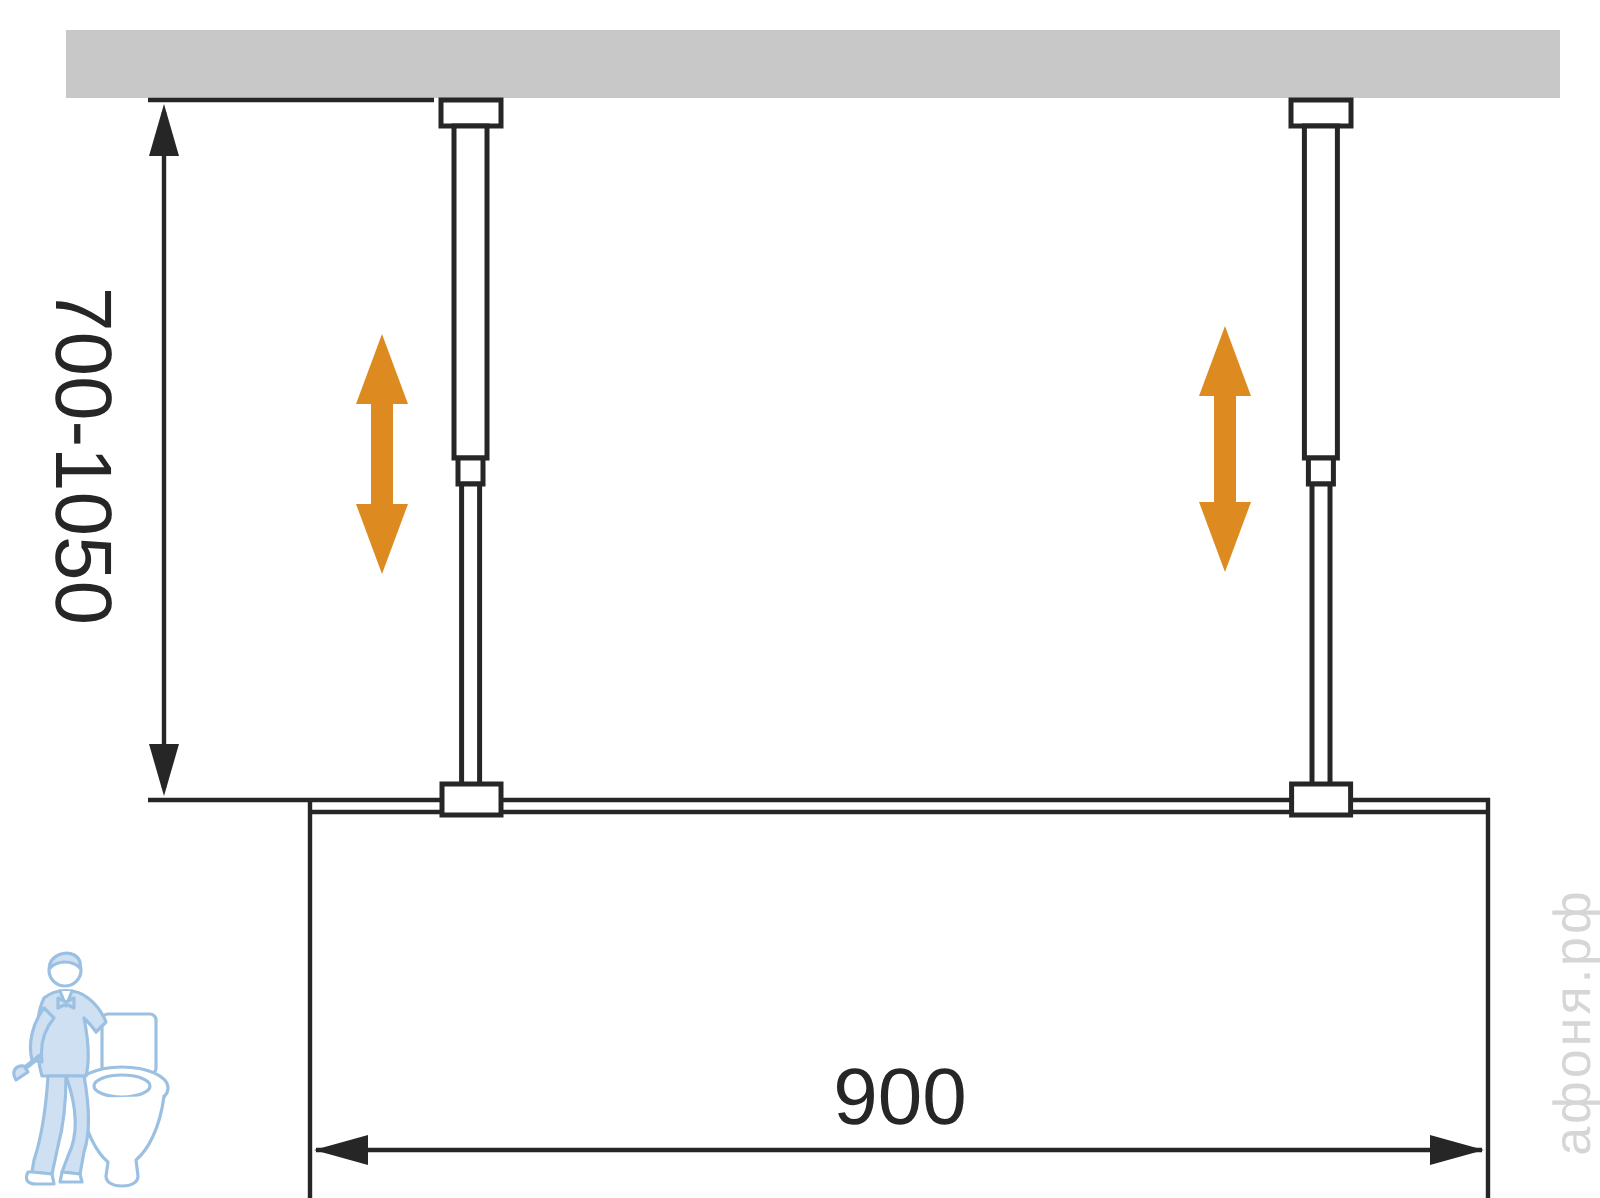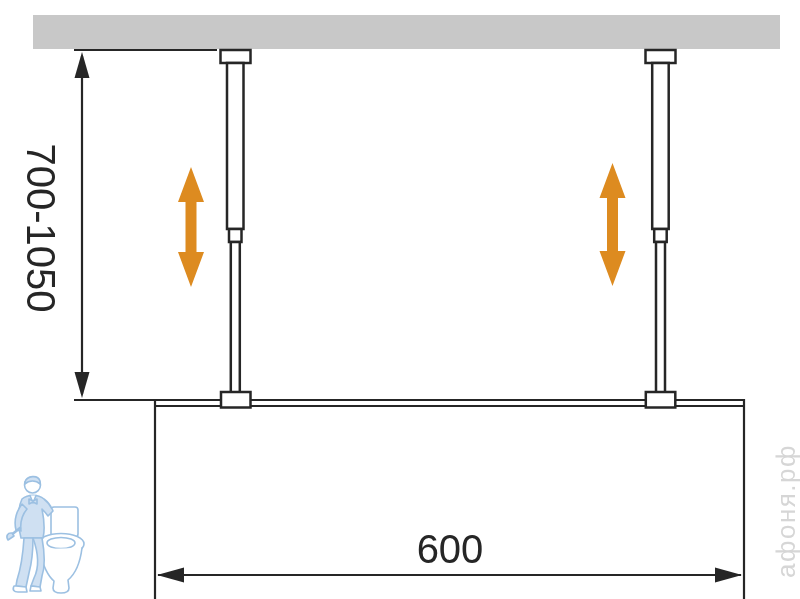--- a/index.html
+++ b/index.html
@@ -83,21 +83,21 @@
       <rect class="part" x="654.2" y="229" width="12.5" height="13"></rect>
       <rect class="part" x="656" y="242" width="9" height="151"></rect>
       <rect class="part" x="645.8" y="392" width="29.5" height="15.5"></rect>
     </g>
 
     <polygon class="orange" points="191,167 204,202 196.5,202 196.5,252 204,252 191,287 178,252 185.5,252 185.5,202 178,202"></polygon>
     <polygon class="orange" points="612.5,163 625.5,198 618,198 618,251 625.5,251 612.5,286 599.5,251 607,251 607,198 599.5,198"></polygon>
   </svg>
 
   <div id="dim-height" class="abs dim-text">700-1050</div>
-  <div id="dim-width" class="abs dim-text">600</div>
+  <div id="dim-width" class="abs dim-text">900</div>
 
   <div id="wm-logo" class="abs">
     <svg width="84" height="122" viewBox="0 0 84 122">
       <g class="wm-line" fill="none">
 
         <rect x="47" y="33" width="27" height="30" rx="3" fill="#ffffff"></rect>
         <ellipse cx="57" cy="70" rx="23" ry="10.5" fill="#ffffff"></ellipse>
         <ellipse cx="57" cy="69" rx="14" ry="5.5" fill="#ffffff"></ellipse>
         <path d="M36 75 C38 92 45 103 50 107 L49 114 C49 117 52 119 57 119 C62 119 65 117 65 114 L64 106 C70 101 76 90 78 74" fill="#ffffff"></path>
 

